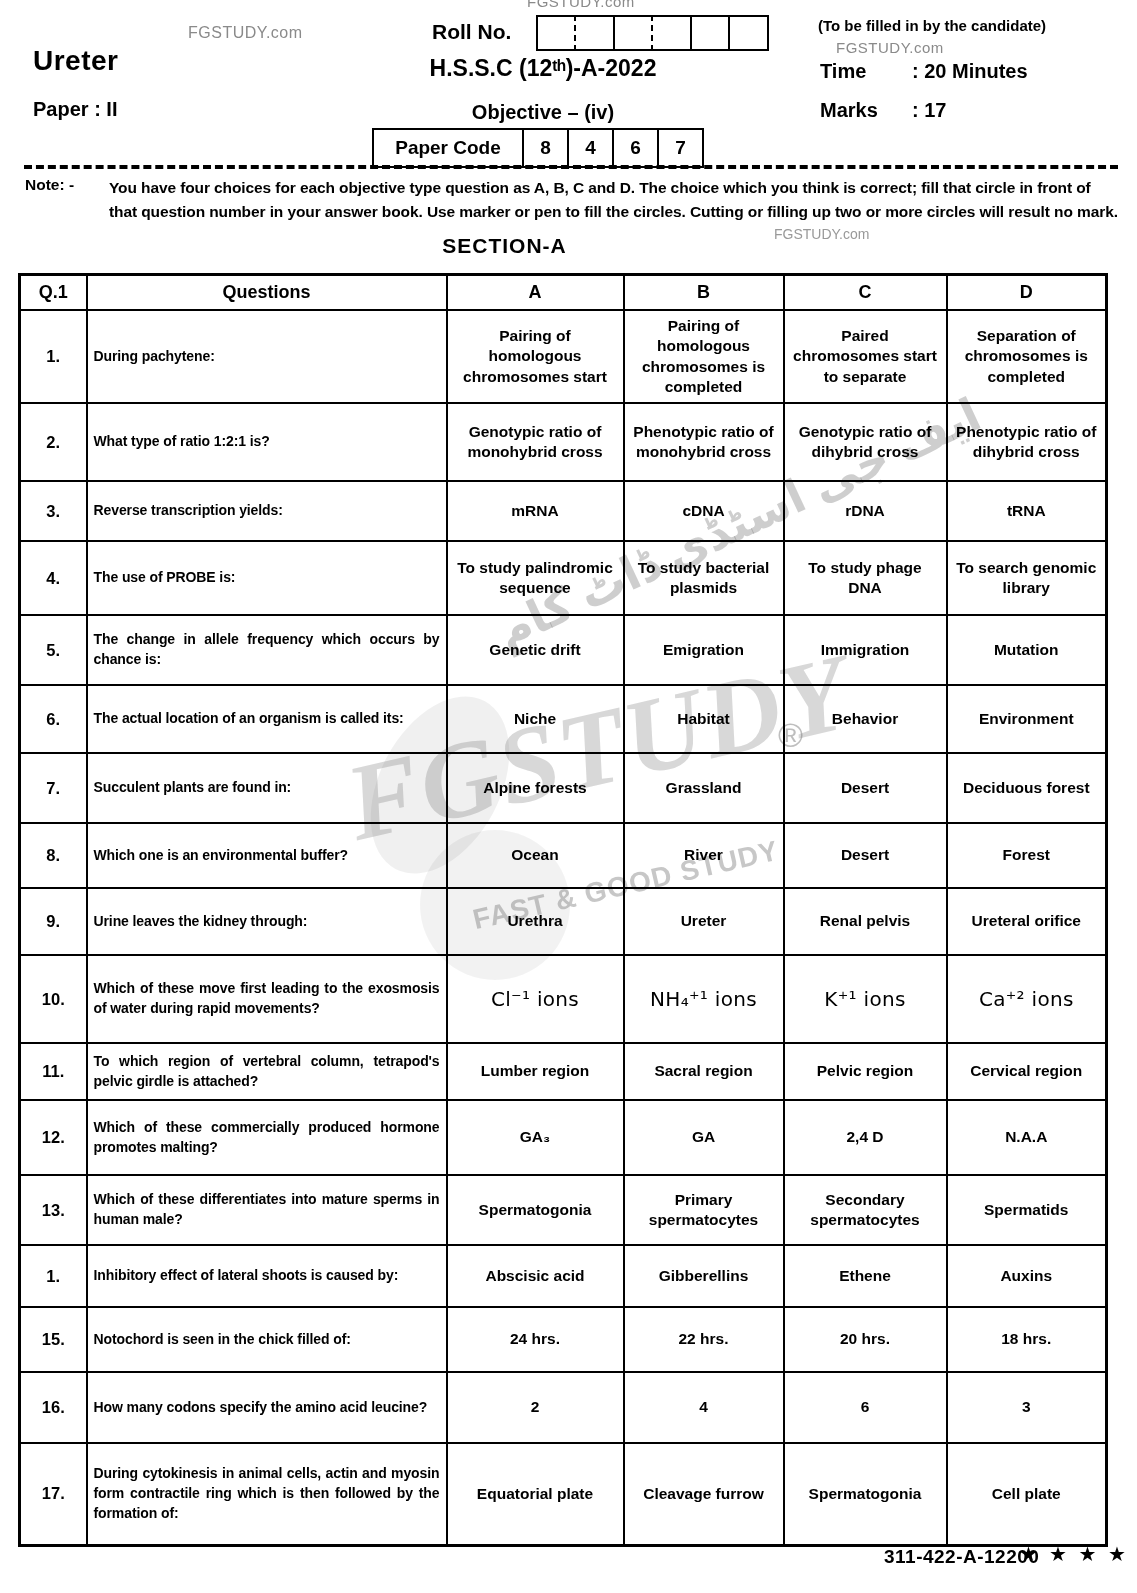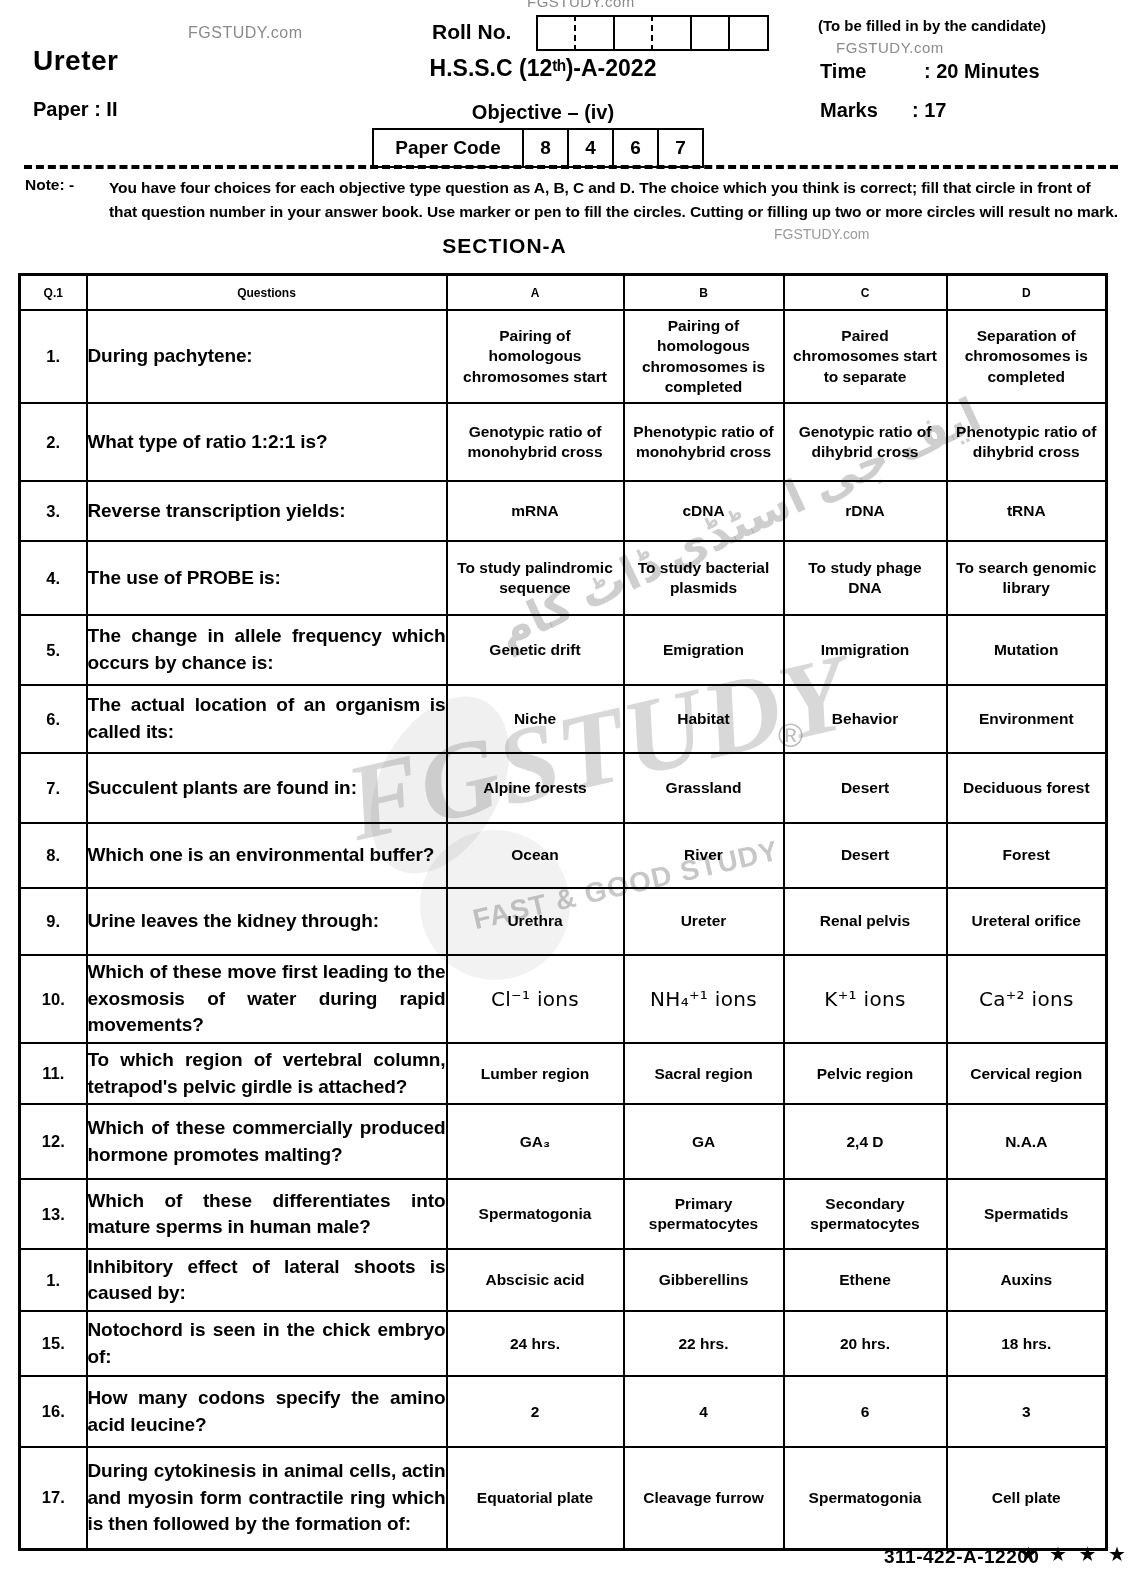--- a/index.html
+++ b/index.html
@@ -21,21 +21,21 @@
   .roll-box:nth-child(4){border-left-style:dashed;}
   .exam-title{left:368px; top:55px; width:350px; text-align:center; font-size:23px; font-weight:bold;}
   .objective{left:368px; top:101px; width:350px; text-align:center; font-size:20px; font-weight:bold;}
   .paper-code{left:372px; top:128px; display:flex; align-items:stretch; border:2.5px solid #000; height:36px; background:#fff;}
   .pc-label{width:148px; display:flex; align-items:center; justify-content:center; font-size:19px; font-weight:bold;}
   .pc-digit{width:43px; border-left:2.5px solid #000; display:flex; align-items:center; justify-content:center; font-size:19px; font-weight:bold;}
   .candidate-note{left:818px; top:17px; font-size:15px; font-weight:bold;}
   .wm-right{left:836px; top:39px;}
   .kv{display:flex; font-size:20px; font-weight:bold;}
   .kv .k{width:92px;}
-  .time-row{left:820px; top:60px;gap:12px;}
+  .time-row{left:820px; top:60px;}
   .marks-row{left:820px; top:99px;}
   .wm-top-cut{left:527px; top:-7px;}
   .wm-left{left:188px; top:24px; font-size:16px;}
 
   .header-rule{left:24px; top:165px; width:1094px; border-top:4px dashed #000;}
 
   
   .note-row{left:25px; top:176px; width:1096px; display:flex;}
   .note-label{width:84px; font-size:15.5px; font-weight:bold; flex:none;}
   .note-text{width:1010px; font-size:15.5px; font-weight:bold; line-height:1.55; letter-spacing:-.1px;}
@@ -55,29 +55,29 @@
   .wm-blob1{left:380px; top:690px; width:120px; height:190px; background:rgba(0,0,0,.06); border-radius:50%; transform:rotate(28deg); z-index:0;}
   .wm-blob2{left:420px; top:830px; width:150px; height:150px; background:rgba(0,0,0,.05); border-radius:50%; z-index:0;}
 
   
   #mcq{
     position:absolute; left:18px; top:273px; width:1087px;
     border-collapse:collapse; table-layout:fixed; z-index:1; background:transparent;
     border:3px solid #000;
   }
   #mcq th{
-    border:2.5px solid #000; height:33px; font-size:12px; font-weight:bold;
+    border:2.5px solid #000; height:33px; font-size:18px; font-weight:bold;
     background:transparent; padding:0 4px;
   }
   #mcq td{
     border:2px solid #000; border-top:2px dashed #000;
     padding:2px 6px; background:transparent; vertical-align:middle;
   }
   #mcq td.qnum{text-align:center; font-size:16.5px; font-weight:bold;}
-  #mcq td.question{font-size:19px; font-weight:bold; text-align:justify; padding:3px 0; line-height:1.4; letter-spacing:-.1px;}
+  #mcq td.question{font-size:14px; font-weight:bold; text-align:justify; padding:3px 6px; line-height:1.4; letter-spacing:-.1px;}
   #mcq td.opt{text-align:center; font-size:15.5px; font-weight:bold; line-height:1.3;}
   #mcq td.opt.light-opt{font-weight:400; font-size:20px; font-family:"DejaVu Sans",sans-serif; letter-spacing:.3px;}
   #mcq tbody tr:nth-child(1){height:93px}
   #mcq tbody tr:nth-child(2){height:78px}
   #mcq tbody tr:nth-child(3){height:60px}
   #mcq tbody tr:nth-child(4){height:74px}
   #mcq tbody tr:nth-child(5){height:70px}
   #mcq tbody tr:nth-child(6){height:68px}
   #mcq tbody tr:nth-child(7){height:70px}
   #mcq tbody tr:nth-child(8){height:65px}
@@ -284,21 +284,21 @@
         <tr>
           <td class="qnum">1.</td>
           <td class="question">Inhibitory effect of lateral shoots is caused by:</td>
           <td class="opt">Abscisic acid</td>
           <td class="opt">Gibberellins</td>
           <td class="opt">Ethene</td>
           <td class="opt">Auxins</td>
         </tr>
         <tr>
           <td class="qnum">15.</td>
-          <td class="question">Notochord is seen in the chick embryo of:</td>
+          <td class="question">Notochord is seen in the chick filled of:</td>
           <td class="opt">24 hrs.</td>
           <td class="opt">22 hrs.</td>
           <td class="opt">20 hrs.</td>
           <td class="opt">18 hrs.</td>
         </tr>
         <tr>
           <td class="qnum">16.</td>
           <td class="question">How many codons specify the amino acid leucine?</td>
           <td class="opt">2</td>
           <td class="opt">4</td>

